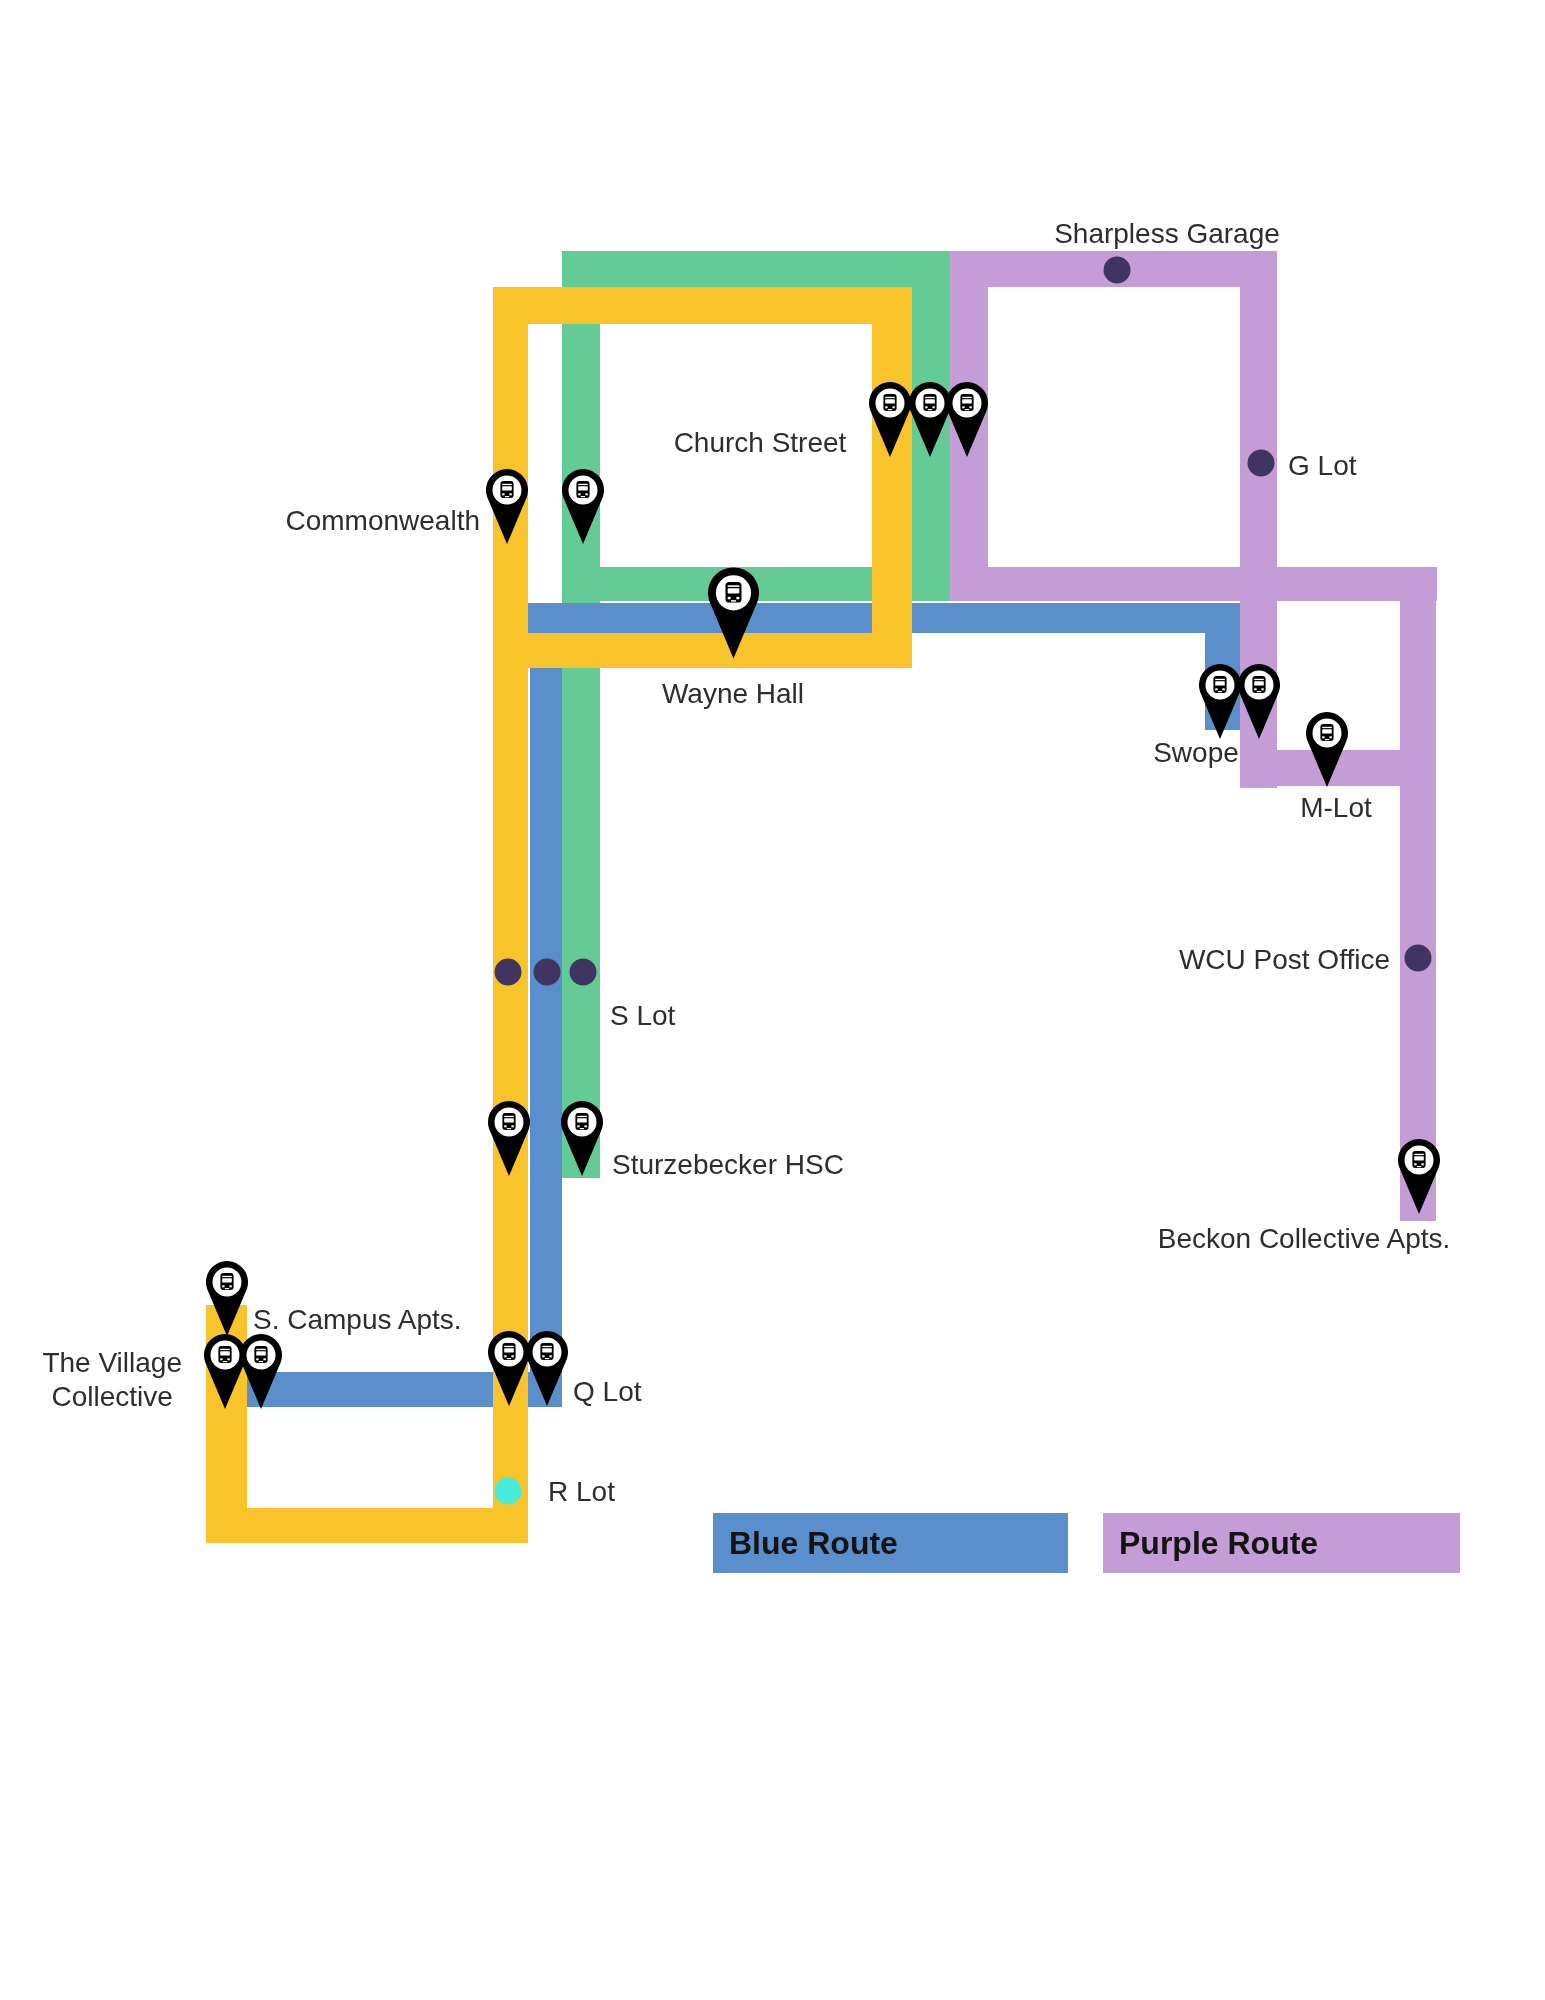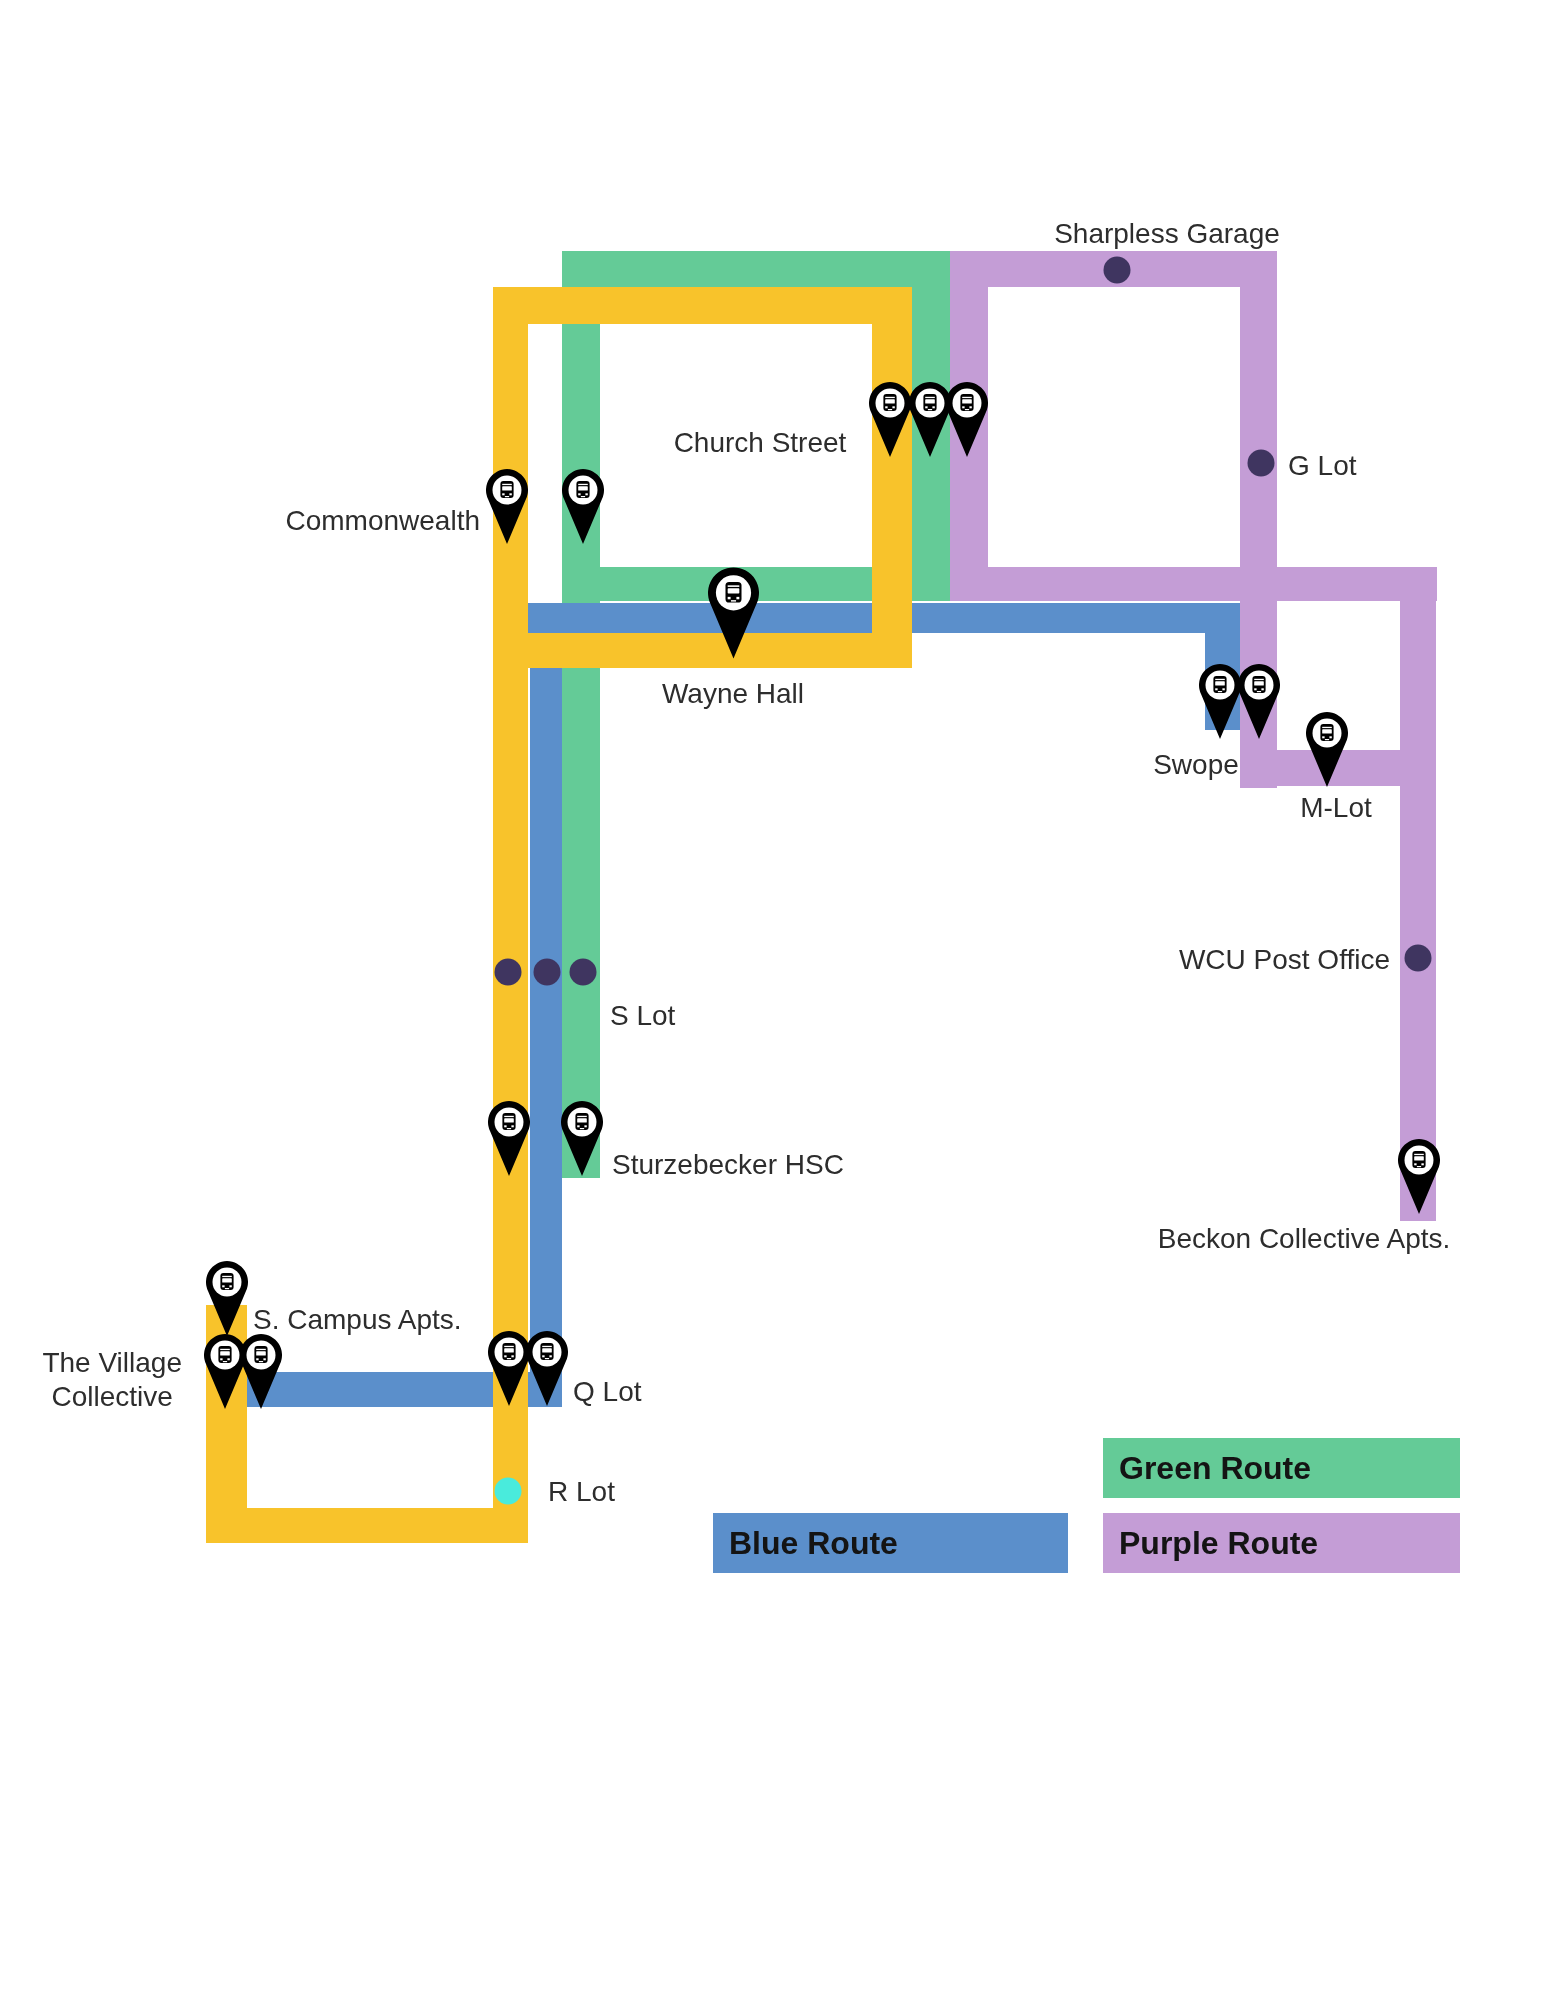--- a/index.html
+++ b/index.html
@@ -150,37 +150,34 @@
     </svg>
   <svg class="pin" style="left:1398px;top:1139px;" width="42" height="76" viewBox="0 0 42 76">
       <use href="#buspin"></use>
     </svg>
 
   <div class="lbl c" style="left:1167px;top:234px;">Sharpless Garage</div>
   <div class="lbl l" style="left:1288px;top:466px;">G Lot</div>
   <div class="lbl r" style="left:480px;top:521px;">Commonwealth</div>
   <div class="lbl c" style="left:760px;top:443px;">Church Street</div>
   <div class="lbl c" style="left:733px;top:694px;">Wayne Hall</div>
-  <div class="lbl c" style="left:1196px;top:753px;margin-top:12px;">Swope</div>
+  <div class="lbl c" style="left:1196px;top:753px;">Swope</div>
   <div class="lbl c" style="left:1336px;top:808px;">M-Lot</div>
   <div class="lbl r" style="left:1390px;top:960px;">WCU Post Office</div>
   <div class="lbl l" style="left:610px;top:1016px;">S Lot</div>
   <div class="lbl l" style="left:612px;top:1165px;">Sturzebecker HSC</div>
   <div class="lbl c" style="left:1304px;top:1239px;">Beckon Collective Apts.</div>
   <div class="lbl l" style="left:253px;top:1320px;">S. Campus Apts.</div>
   <div class="lbl r multi" style="left:182px;top:1380px;">
     <div>The Village</div>
     <div>Collective</div>
   </div>
   <div class="lbl l" style="left:573px;top:1392px;">Q Lot</div>
   <div class="lbl l" style="left:548px;top:1492px;">R Lot</div>
 
-  <div class="legend-item" style="left:1103px;top:1438px;width:357px;background:var(--green);">
-    <span>Green Route</span>
-  </div>
   <div class="legend-item" style="left:713px;top:1513px;width:355px;background:var(--blue);">
     <span>Blue Route</span>
   </div>
   <div class="legend-item" style="left:1103px;top:1513px;width:357px;background:var(--purple);">
     <span>Purple Route</span>
   </div>
 
 </div>
 
 </body></html>

